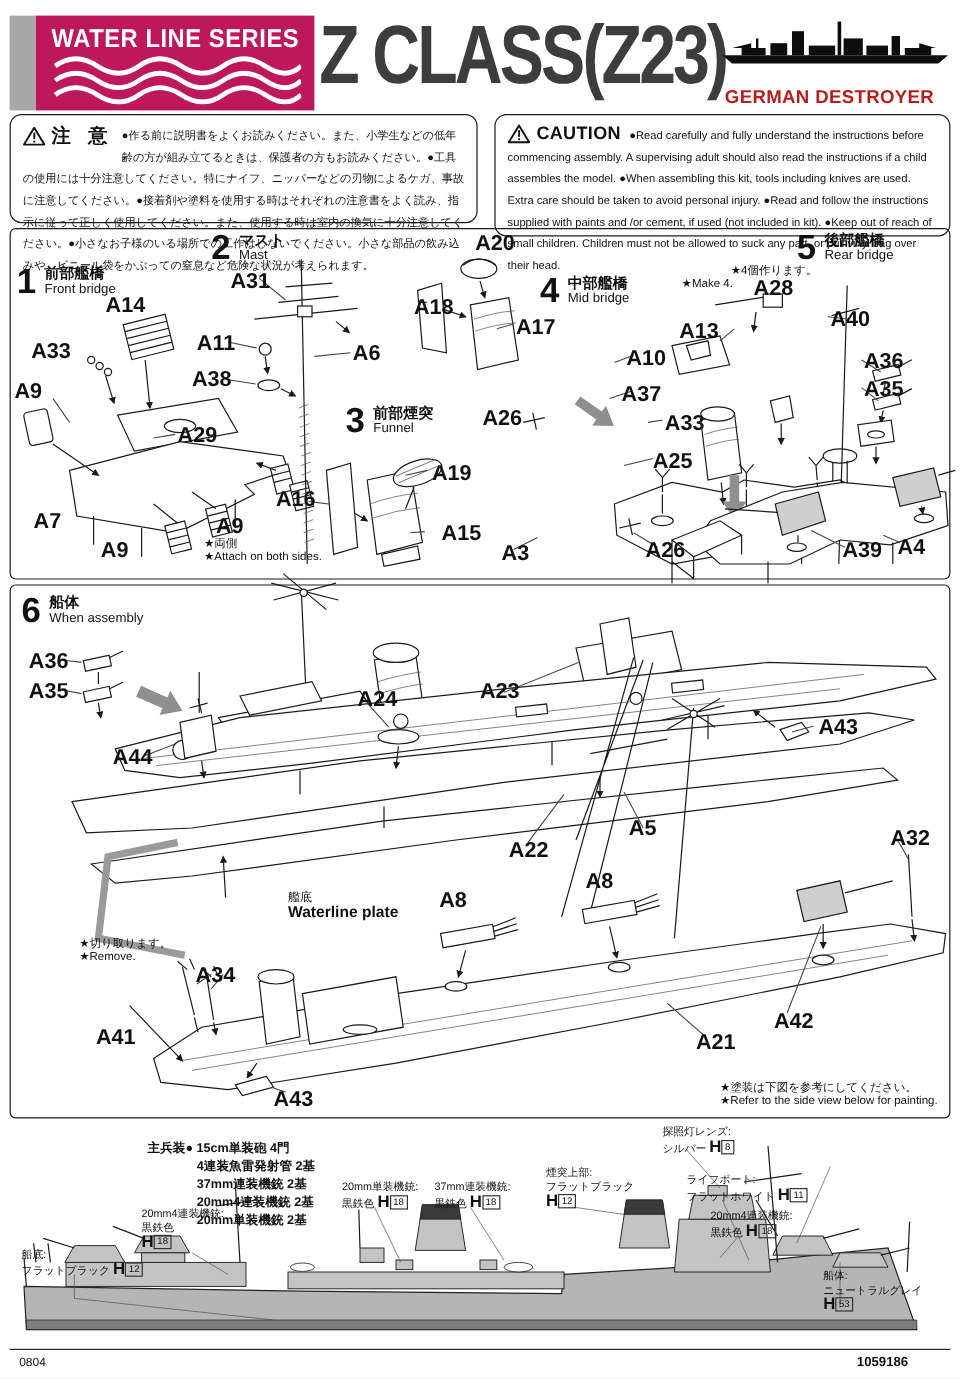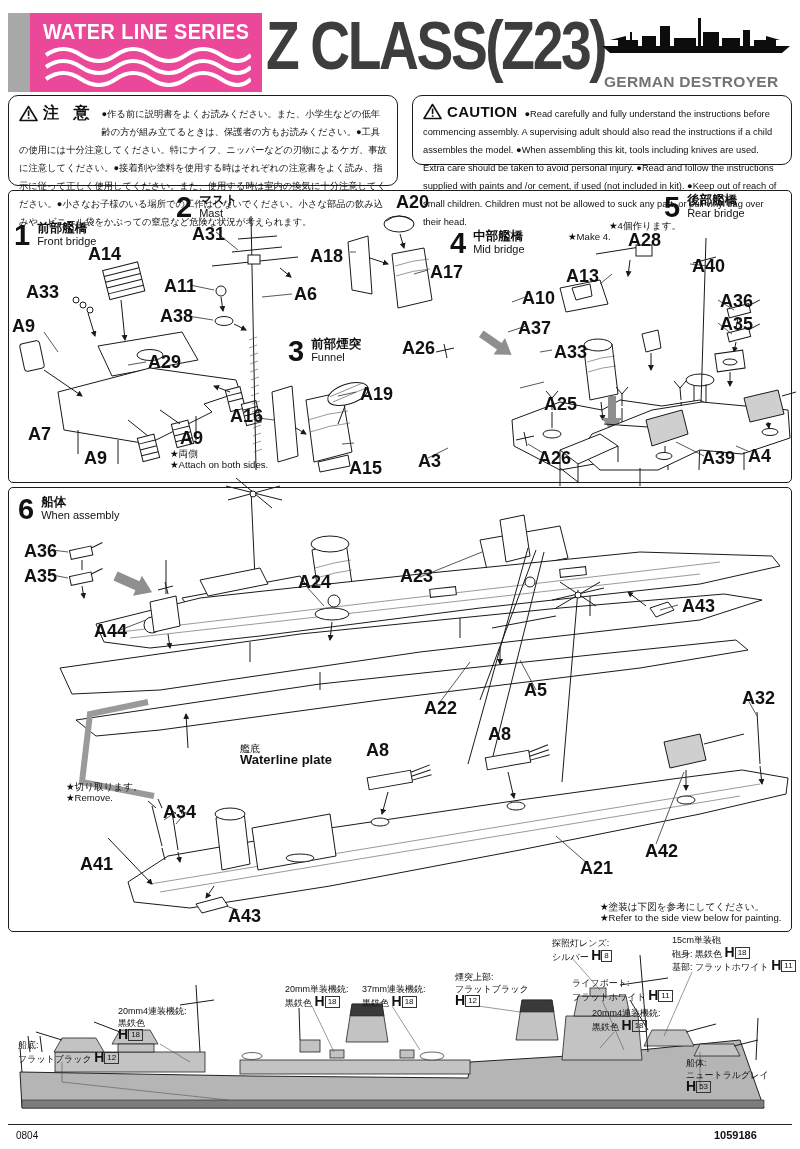--- a/index.html
+++ b/index.html
@@ -1,27 +1,27 @@
 <!DOCTYPE html>
 <html><head>
 <meta charset="utf-8">
 <style>
   html,body{margin:0;padding:0;background:#e8e8e8;}
   .page{position:relative;width:800px;height:1149px;background:#fff;margin:0 auto;
         font-family:"Liberation Sans","DejaVu Sans",sans-serif;color:#111;overflow:hidden;}
   .abs{position:absolute;}
   
   .side-strip{position:absolute;left:8px;top:13px;width:22px;height:79px;background:#a8a8a8;}
-  .logo-box{position:absolute;left:30px;top:13px;width:232px;height:79px;background:#ec4899;
+  .logo-box{position:absolute;left:30px;top:13px;width:232px;height:79px;background:#be185d;
             display:flex;flex-direction:column;align-items:center;justify-content:flex-start;padding-top:7px;box-sizing:border-box;}
   .logo-text{color:#fff;font-weight:bold;font-size:21.5px;letter-spacing:.5px;transform:scaleX(.92);white-space:nowrap;}
   .kit-title{position:absolute;left:266px;top:8px;font-weight:bold;font-size:69px;line-height:76px;
              color:#3d3d3d;letter-spacing:-3px;transform:scaleX(.80);transform-origin:left top;white-space:nowrap;}
   .sub-jp{position:absolute;left:604px;top:54px;font-weight:bold;font-size:17px;white-space:nowrap;}
-  .sub-en{position:absolute;left:604px;top:73px;font-weight:bold;font-size:15.5px;color:#737373;letter-spacing:.3px;white-space:nowrap;}
+  .sub-en{position:absolute;left:604px;top:73px;font-weight:bold;font-size:15.5px;color:#b91c1c;letter-spacing:.3px;white-space:nowrap;}
   
   .caution-box{position:absolute;border:1.6px solid #1c1c1c;border-radius:10px;box-sizing:border-box;padding:7px 10px 5px;}
   .caut-head{float:left;font-weight:bold;margin:0 7px 0 0;display:flex;align-items:center;gap:5px;}
   .caut-head.jp{font-size:16px;letter-spacing:5px;}
   .caut-head.en{font-size:15px;letter-spacing:.3px;}
   .caut-body{font-size:9.3px;line-height:12.7px;text-align:justify;}
   
   .stepbox{position:absolute;border:1.7px solid #1c1c1c;border-radius:5px;}
   .step-head{position:absolute;display:flex;gap:7px;align-items:flex-start;}
   .step-num{font-size:29px;font-weight:bold;line-height:27px;}
@@ -90,21 +90,21 @@
     <span class="caut-head jp">
       <svg width="19" height="17" viewBox="0 0 19 17" style="position:static">
         <path d="M9.5 1.5 L18 15.5 L1 15.5 Z" fill="none" stroke="#111" stroke-width="1.6" stroke-linejoin="round"></path>
         <rect x="8.8" y="5.5" width="1.6" height="5.5" fill="#111"></rect>
           <rect x="8.8" y="12.2" width="1.6" height="1.6" fill="#111"></rect>
       </svg>
       <span>注 意</span>
     </span>
     <span class="caut-body">●作る前に説明書をよくお読みください。また、小学生などの低年齢の方が組み立てるときは、保護者の方もお読みください。●工具の使用には十分注意してください。特にナイフ、ニッパーなどの刃物によるケガ、事故に注意してください。●接着剤や塗料を使用する時はそれぞれの注意書をよく読み、指示に従って正しく使用してください。また、使用する時は室内の換気に十分注意してください。●小さなお子様のいる場所での工作はしないでください。小さな部品の飲み込みや、ビニール袋をかぶっての窒息など危険な状況が考えられます。</span>
   </div>
-  <div class="caution-box" style="left:412px;top:95px;width:380px;height:70px">
+  <div class="caution-box" style="left:412px;top:95px;width:380px;height:102px">
     <span class="caut-head en">
       <svg width="19" height="17" viewBox="0 0 19 17" style="position:static">
         <path d="M9.5 1.5 L18 15.5 L1 15.5 Z" fill="none" stroke="#111" stroke-width="1.6" stroke-linejoin="round"></path>
         <rect x="8.8" y="5.5" width="1.6" height="5.5" fill="#111"></rect>
           <rect x="8.8" y="12.2" width="1.6" height="1.6" fill="#111"></rect>
       </svg>
       <span>CAUTION</span>
     </span>
     <span class="caut-body">●Read carefully and fully understand the instructions before commencing assembly. A supervising adult should also read the instructions if a child assembles the model. ●When assembling this kit, tools including knives are used. Extra care should be taken to avoid personal injury. ●Read and follow the instructions supplied with paints and /or cement, if used (not included in kit). ●Keep out of reach of small children. Children must not be allowed to suck any part, or pull vinyl bag over their head.</span>
   </div>
@@ -415,29 +415,29 @@
       <span class="plabel" style="left: 28px; top: 428px;">A7</span>
       <span class="plabel" style="left: 84px; top: 452px;">A9</span>
       <span class="plabel" style="left: 180px; top: 432px;">A9</span>
       <span class="plabel note" style="left: 170px; top: 447px;">★両側</span>
       <span class="plabel note" style="left: 170px; top: 458px;">★Attach on both sides.</span>
       <span class="plabel" style="left: 192px; top: 228px;">A31</span>
       <span class="plabel" style="left: 164px; top: 280px;">A11</span>
       <span class="plabel" style="left: 160px; top: 310px;">A38</span>
       <span class="plabel" style="left: 294px; top: 288px;">A6</span>
       <span class="plabel" style="left: 396px; top: 196px;">A20</span>
-      <span class="plabel" style="left: 310px; top: 250px; text-align: right;">A18</span>
+      <span class="plabel" style="left: 345px; top: 250px; text-align: right;">A18</span>
       <span class="plabel" style="left: 430px; top: 266px;">A17</span>
       <span class="plabel" style="left: 360px; top: 388px;">A19</span>
-      <span class="plabel" style="left: 349px; top: 438px; margin-top: 24px;">A15</span>
+      <span class="plabel" style="left: 368px; top: 438px;">A15</span>
       <span class="plabel" style="left: 230px; top: 410px;">A16</span>
       <span class="plabel" style="left: 522px; top: 292px;">A10</span>
       <span class="plabel" style="left: 518px; top: 322px;">A37</span>
       <span class="plabel" style="left: 554px; top: 346px;">A33</span>
-      <span class="plabel" style="left: 544px; top: 378px; margin-top: 20px;">A25</span>
+      <span class="plabel" style="left: 544px; top: 378px;">A25</span>
       <span class="plabel" style="left: 402px; top: 342px;">A26</span>
       <span class="plabel" style="left: 538px; top: 452px;">A26</span>
       <span class="plabel" style="left: 418px; top: 455px;">A3</span>
       <span class="plabel note" style="left: 568px; top: 219px; margin-left: 41px;">★4個作ります。</span>
       <span class="plabel note" style="left: 568px; top: 230px;">★Make 4.</span>
       <span class="plabel" style="left: 628px; top: 234px;">A28</span>
       <span class="plabel" style="left: 566px; top: 270px;">A13</span>
       <span class="plabel" style="left: 692px; top: 260px;">A40</span>
       <span class="plabel" style="left: 720px; top: 295px;">A36</span>
       <span class="plabel" style="left: 720px; top: 318px;">A35</span>
@@ -460,20 +460,29 @@
       <span class="plabel" style="left: 80px; top: 858px;">A41</span>
       <span class="plabel" style="left: 228px; top: 910px;">A43</span>
       <span class="plabel" style="left: 366px; top: 744px;">A8</span>
       <span class="plabel" style="left: 488px; top: 728px;">A8</span>
       <span class="plabel" style="left: 645px; top: 845px;">A42</span>
       <span class="plabel" style="left: 580px; top: 862px;">A21</span>
       <span class="plabel note" style="left: 600px; top: 900px;">★塗装は下図を参考にしてください。</span>
       <span class="plabel note" style="left: 600px; top: 911px;">★Refer to the side view below for painting.</span>
     </div>
 
+  <div class="armament" style="left:123px;top:950px">
+    <div>主兵装● 15cm単装砲 4門</div>
+    <div class="armament-rest">
+        <div>4連装魚雷発射管 2基</div>
+        <div>37mm連装機銃 2基</div>
+        <div>20mm4連装機銃 2基</div>
+        <div>20mm単装機銃 2基</div>
+      </div>
+  </div>
 
   <div class="abs" style="left:0;top:0;width:800px;height:1149px">
       <div class="callout" style="left: 118px; top: 1006px;">
         <div class="callout-line">20mm4連装機銃:</div>
         <div class="callout-line">黒鉄色</div>
         <div class="callout-line"><span class="hcode">H</span><span class="hbox">18</span></div>
       </div>
       <div class="callout" style="left: 18px; top: 1040px;">
         <div class="callout-line">船底:</div>
         <div class="callout-line">フラットブラック <span class="hcode">H</span><span class="hbox">12</span></div>
@@ -492,25 +501,20 @@
         <div class="callout-line"><span class="hcode">H</span><span class="hbox">12</span></div>
       </div>
       <div class="callout" style="left: 552px; top: 938px;">
         <div class="callout-line">探照灯レンズ:</div>
         <div class="callout-line">シルバー <span class="hcode">H</span><span class="hbox">8</span></div>
       </div>
       <div class="callout" style="left: 572px; top: 978px;">
         <div class="callout-line">ライフボート:</div>
         <div class="callout-line">フラットホワイト <span class="hcode">H</span><span class="hbox">11</span></div>
       </div>
-      <div class="callout" style="left: 672px; top: 935px;">
-        <div class="callout-line">15cm単装砲</div>
-        <div class="callout-line">砲身: 黒鉄色 <span class="hcode">H</span><span class="hbox">18</span></div>
-        <div class="callout-line">基部: フラットホワイト <span class="hcode">H</span><span class="hbox">11</span></div>
-      </div>
       <div class="callout" style="left: 592px; top: 1008px;">
         <div class="callout-line">20mm4連装機銃:</div>
         <div class="callout-line">黒鉄色 <span class="hcode">H</span><span class="hbox">18</span></div>
       </div>
       <div class="callout" style="left: 686px; top: 1018px; margin-top: 40px;">
         <div class="callout-line">船体:</div>
         <div class="callout-line">ニュートラルグレイ</div>
         <div class="callout-line"><span class="hcode">H</span><span class="hbox">53</span></div>
       </div>
     </div>

